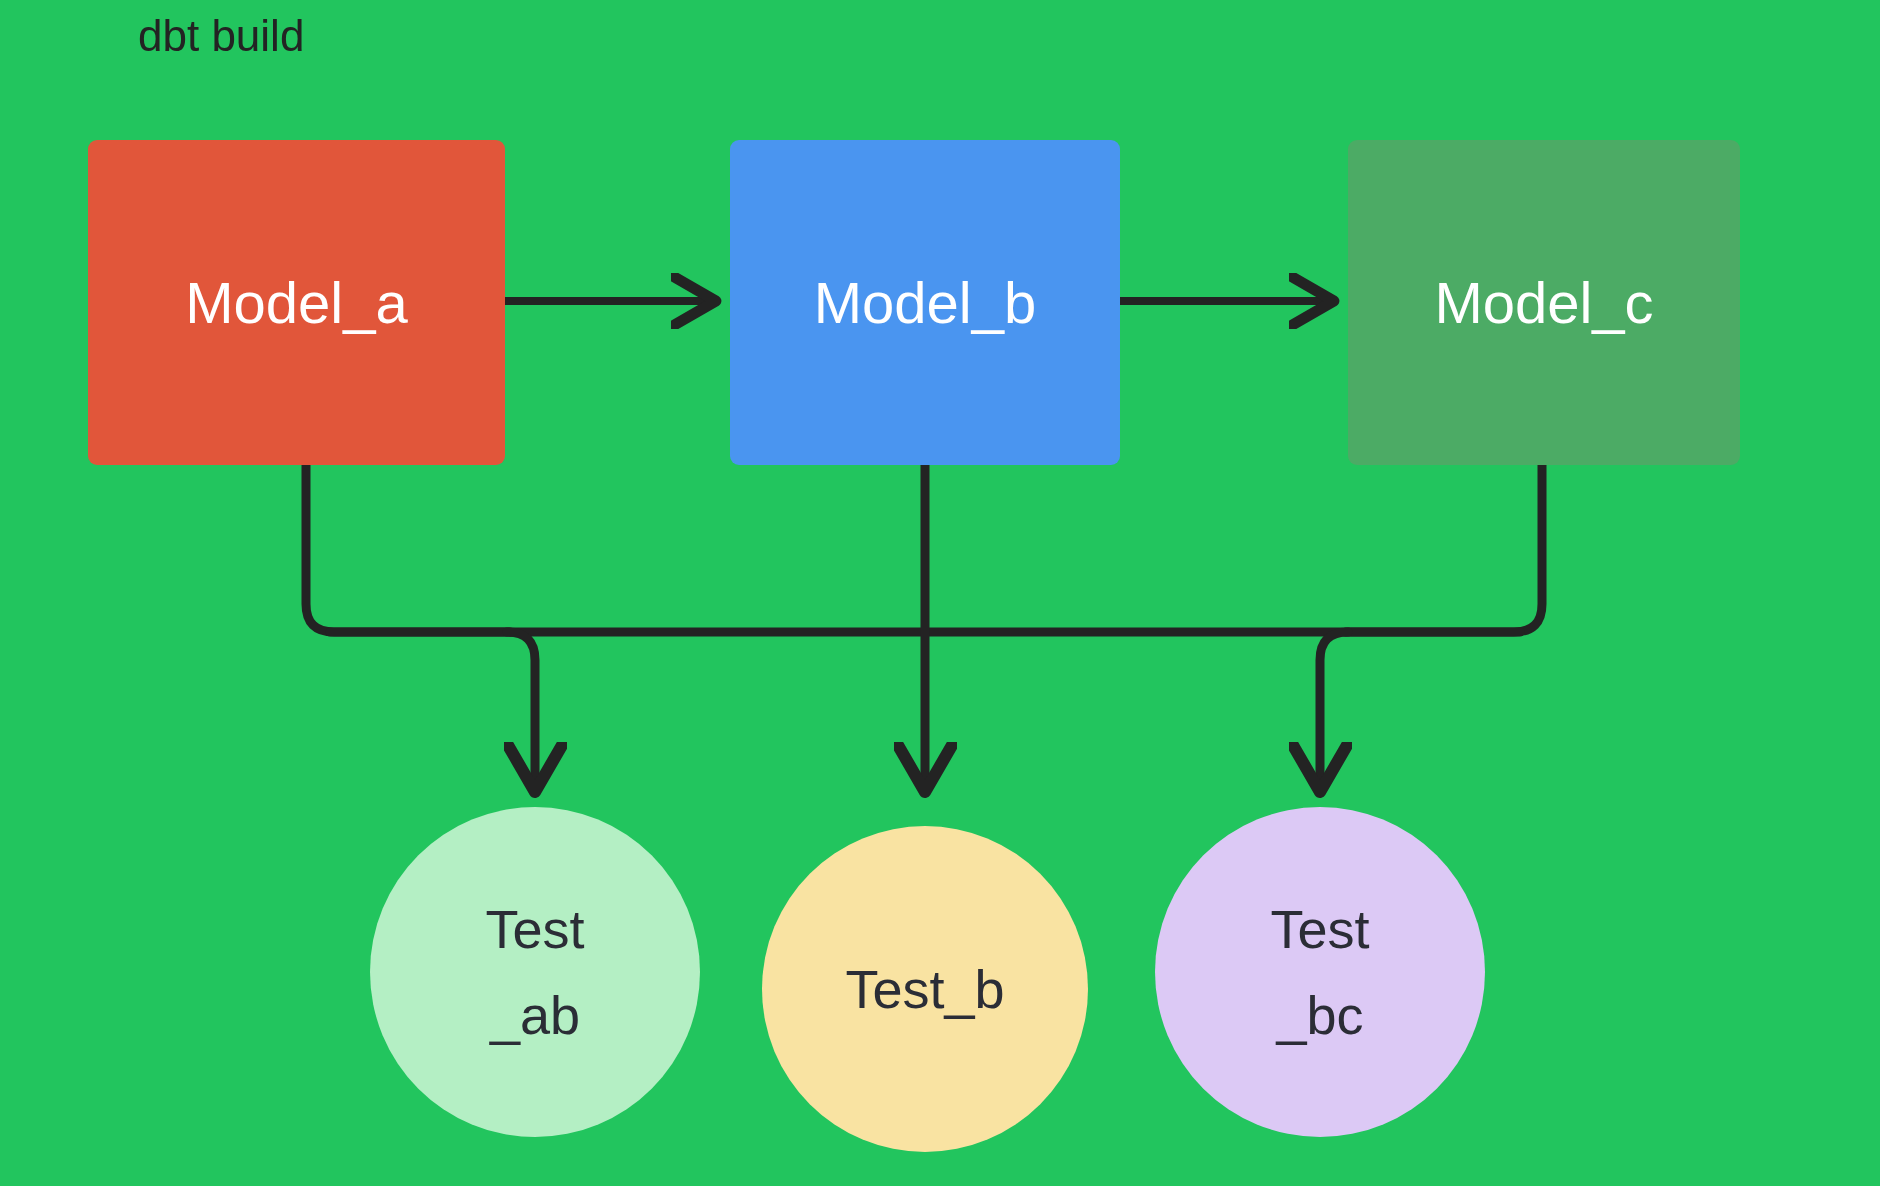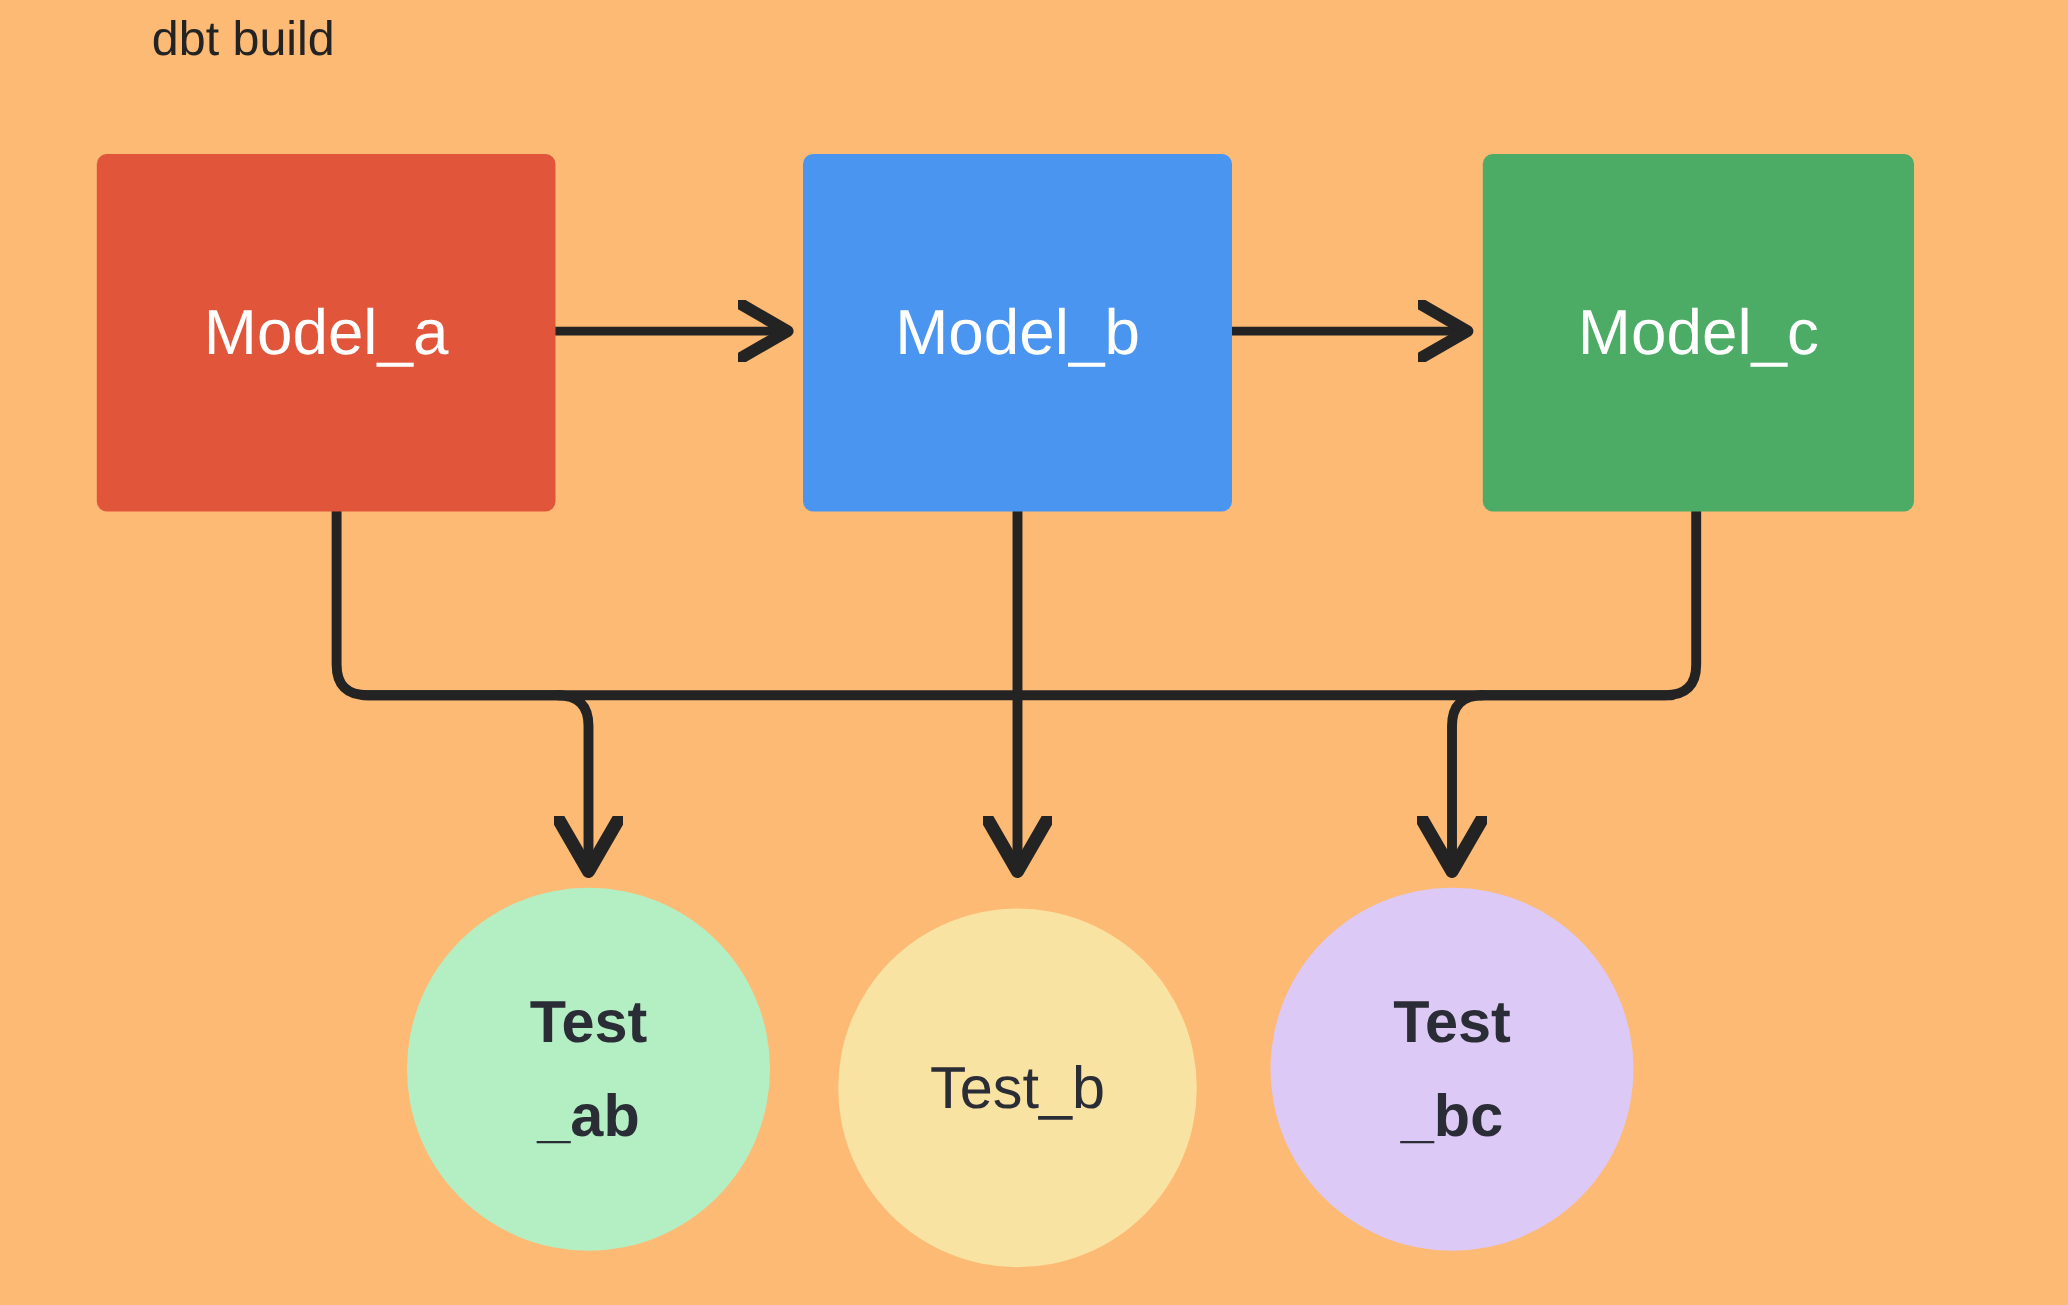--- a/index.html
+++ b/index.html
@@ -10,21 +10,21 @@
   body {
     width: 1880px;
     height: 1186px;
     font-family: "Liberation Sans", sans-serif;
     overflow: hidden;
   }
   #stage {
     position: relative;
     width: 1880px;
     height: 1186px;
-    background: #fdba74;
+    background: #22c55e;
   }
   #edges {
     position: absolute;
     left: 0;
     top: 0;
     width: 1880px;
     height: 1186px;
     pointer-events: none;
   }
   .diagram-title {
@@ -62,21 +62,21 @@
     box-sizing: border-box;
   }
   .test-label {
     font-size: 54px;
     line-height: 84px;
     color: #2b2d36;
     white-space: nowrap;
     text-align: center;
     letter-spacing: 0px;
   }
-  .test-label.two-line { line-height: 86px; font-weight: bold; }
+  .test-label.two-line { line-height: 86px; }
 </style>
 </head>
 <body>
 
 <div id="stage">
 
   <div class="diagram-title">dbt build</div>
 
   <svg id="edges" viewBox="0 0 1880 1186">
     <defs>

